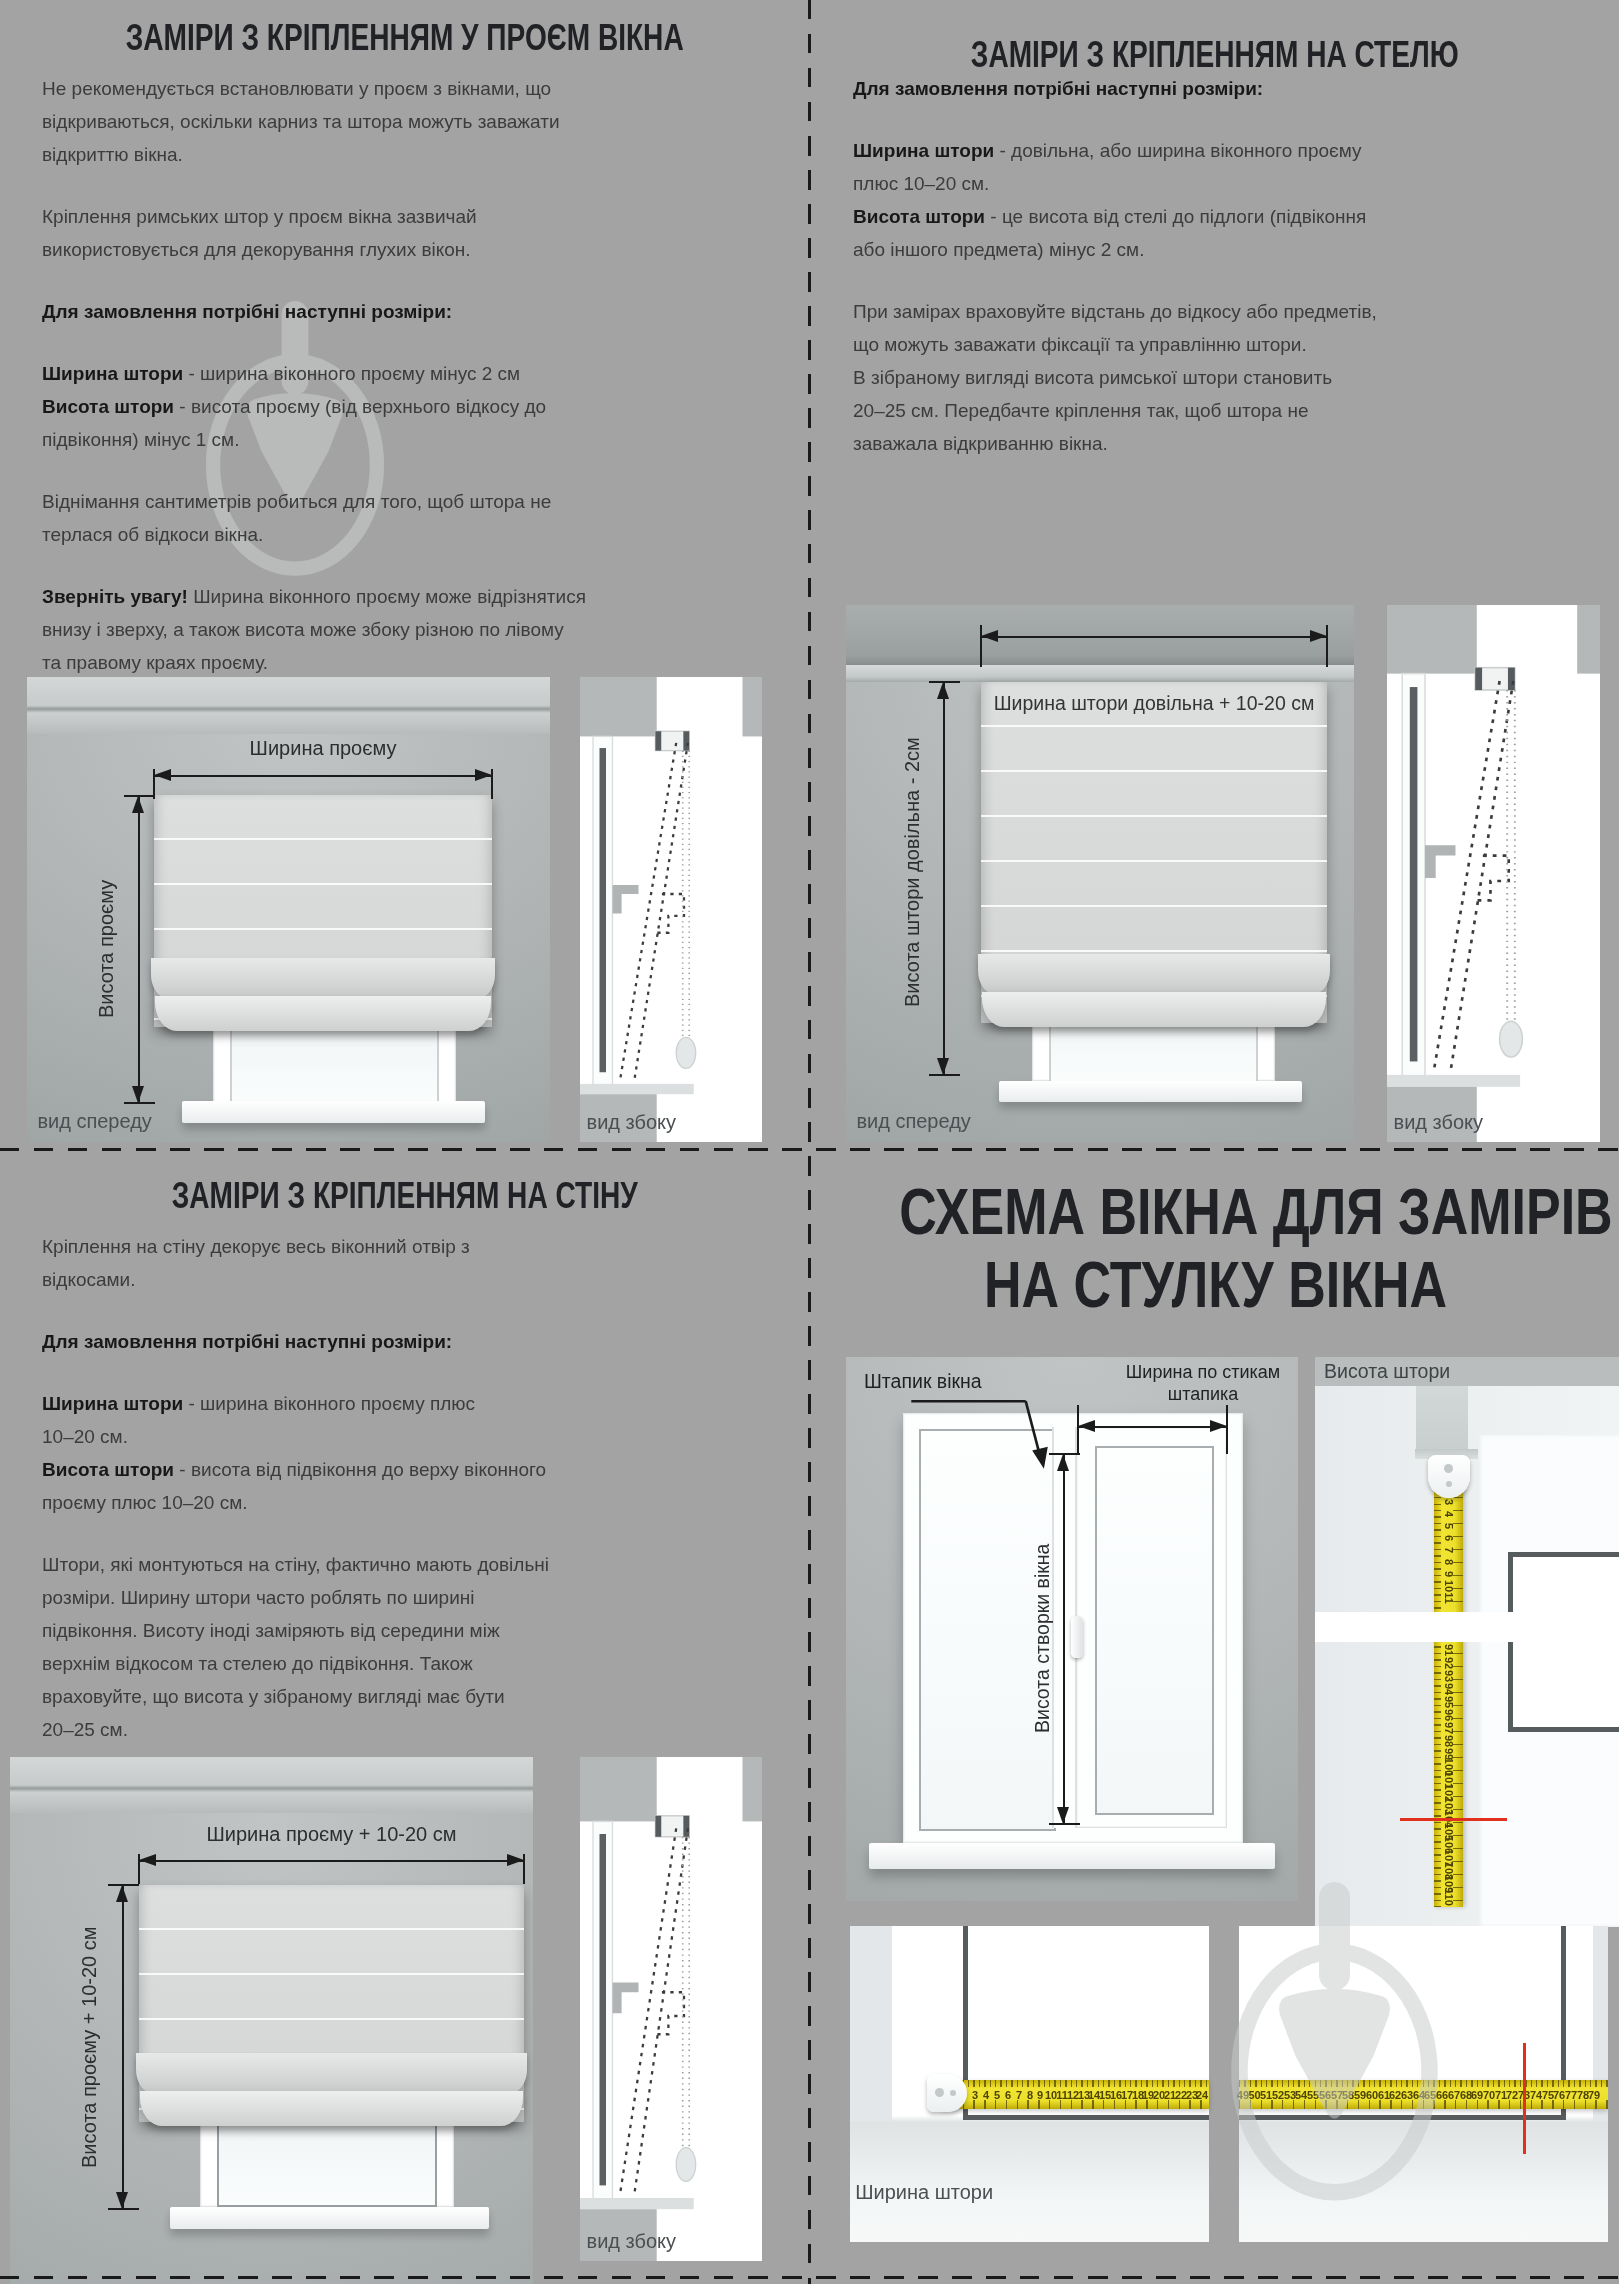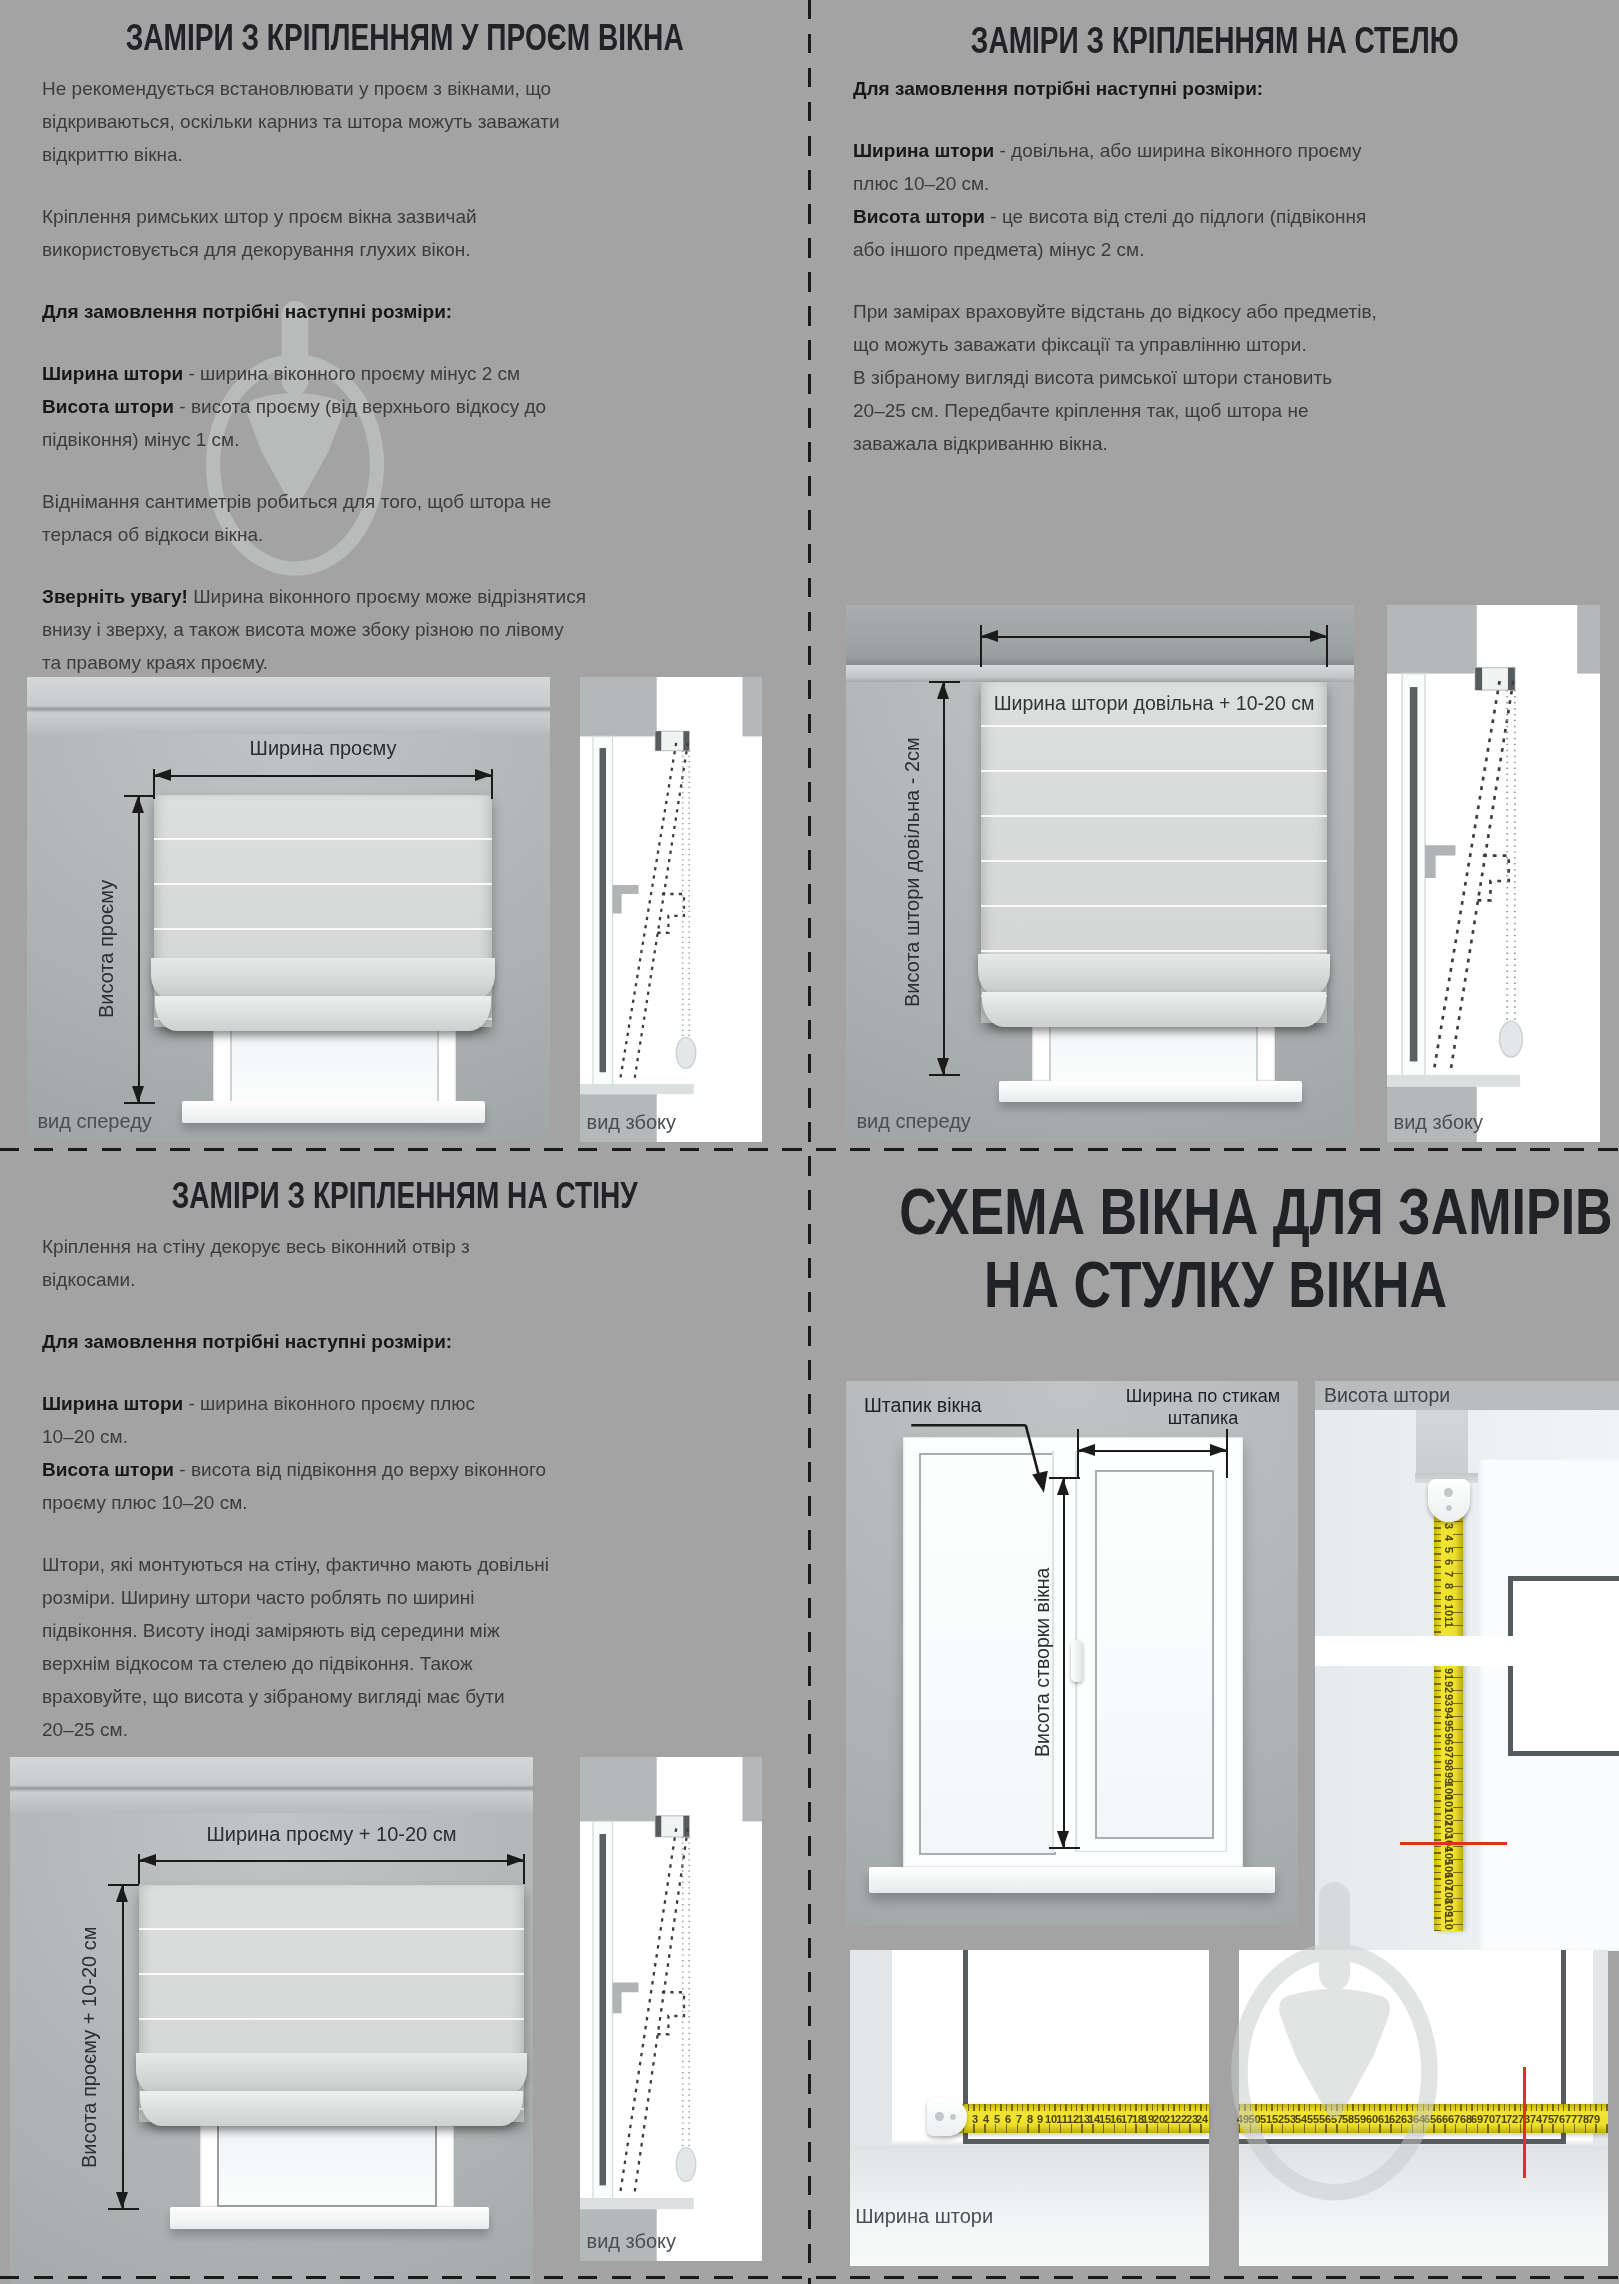--- a/index.html
+++ b/index.html
@@ -70,21 +70,21 @@
   .v-arrow .tick{position:absolute;height:2px;width:31px;left:-15.6px;background:#1b1b1b;}
   .v-arrow .tick-t{top:-2px;} .v-arrow .tick-b{bottom:-2px;}
   .h-label{position:absolute;text-align:center;font-size:20px;color:#2c2e2f;}
   .v-label{position:absolute;white-space:nowrap;font-size:20px;color:#2c2e2f;
            transform:rotate(-90deg);transform-origin:0 0;}
   .shade-label{position:absolute;left:0;right:0;text-align:center;font-size:19.5px;color:#323435;}
   
   .sv-wrap{position:absolute;background:#fff;}
   .sv-wrap svg{position:absolute;inset:0;width:100%;height:100%;}
   
-  .panel{position:absolute;overflow:hidden;margin-top:24px;}
+  .panel{position:absolute;overflow:hidden;}
   .pa-wall{position:absolute;inset:0;
       background:radial-gradient(140% 110% at 50% 0%,#c0c4c4 0%,#b0b4b4 60%,#a2a8a8 100%);}
   .pa-frame{position:absolute;background:#fdfefe;box-shadow:0 9px 14.3px rgba(0,0,0,.22),inset 0 0 0 1.3px #e8ebec;}
   .pa-glass{position:absolute;background:linear-gradient(180deg,#fdffff 0%,#f4f7f8 100%);
       border:2px solid #a8aeb0;}
   .pa-mullion{position:absolute;background:#fdfefe;box-shadow:inset 2px 0 0 #dde1e2,inset -2px 0 0 #dde1e2;}
   .pa-sash{position:absolute;background:#fdfefe;box-shadow:inset 0 0 0 1.3px #dde1e2;}
   .pa-handle{position:absolute;background:linear-gradient(90deg,#ffffff,#dfe3e4);
       border-radius:5.2px;box-shadow:0 2px 3.9px rgba(0,0,0,.3);}
   .pa-sill{position:absolute;background:linear-gradient(180deg,#ffffff 0%,#e7eaeb 100%);
@@ -187,21 +187,21 @@
         <line x1="168" y1="114" x2="168" y2="560" stroke="#9aa0a0" stroke-width="2.5" stroke-dasharray="2 6"></line>
         <ellipse cx="163" cy="582" rx="15" ry="24" fill="#e4e7e7" stroke="#cdd2d2" stroke-width="2"></ellipse>
         <rect x="0" y="630" width="175" height="16" fill="#dcdfdf"></rect>
         <rect x="0" y="646" width="118" height="74" fill="#b4b8b8"></rect>
       </svg>
       <div class="sv-caption" style="left:6.5px;bottom:7.8px;">вид збоку</div>
     </div>
   </div>
 
   <div class="quad" id="q-tr" style="left:810px;top:0;width:810px;height:1149px;">
-    <div class="q-title" style="top:20px;"><span>ЗАМІРИ З КРІПЛЕННЯМ НА СТЕЛЮ</span></div>
+    <div class="q-title" style="top:34px;"><span>ЗАМІРИ З КРІПЛЕННЯМ НА СТЕЛЮ</span></div>
     <div class="q-text" style="left:43px;top:72px;width:729px;">
         <div class="para"><b>Для замовлення потрібні наступні розміри:</b></div>
         <div class="para"><b>Ширина штори</b><span> - довільна, або ширина віконного проєму</span><br><span>плюс 10–20 см.</span><br><b>Висота штори</b><span> - це висота від стелі до підлоги (підвіконня</span><br><span>або іншого предмета) мінус 2 см.</span></div>
         <div class="para"><span>При замірах враховуйте відстань до відкосу або предметів,</span><br><span>що можуть заважати фіксації та управлінню штори.</span><br><span>В зібраному вигляді висота римської штори становить</span><br><span>20–25 см. Передбачте кріплення так, щоб штора не</span><br><span>заважала відкриванню вікна.</span></div>
       </div>
 
     <div class="fv" style="left:36px;top:605px;width:508px;height:537px;">
       <div class="fv-wall"></div>
       <div class="fv-topband" style="height:60px;"></div>
       <div class="fv-cornice2" style="top:60px;height:17px;"></div>

